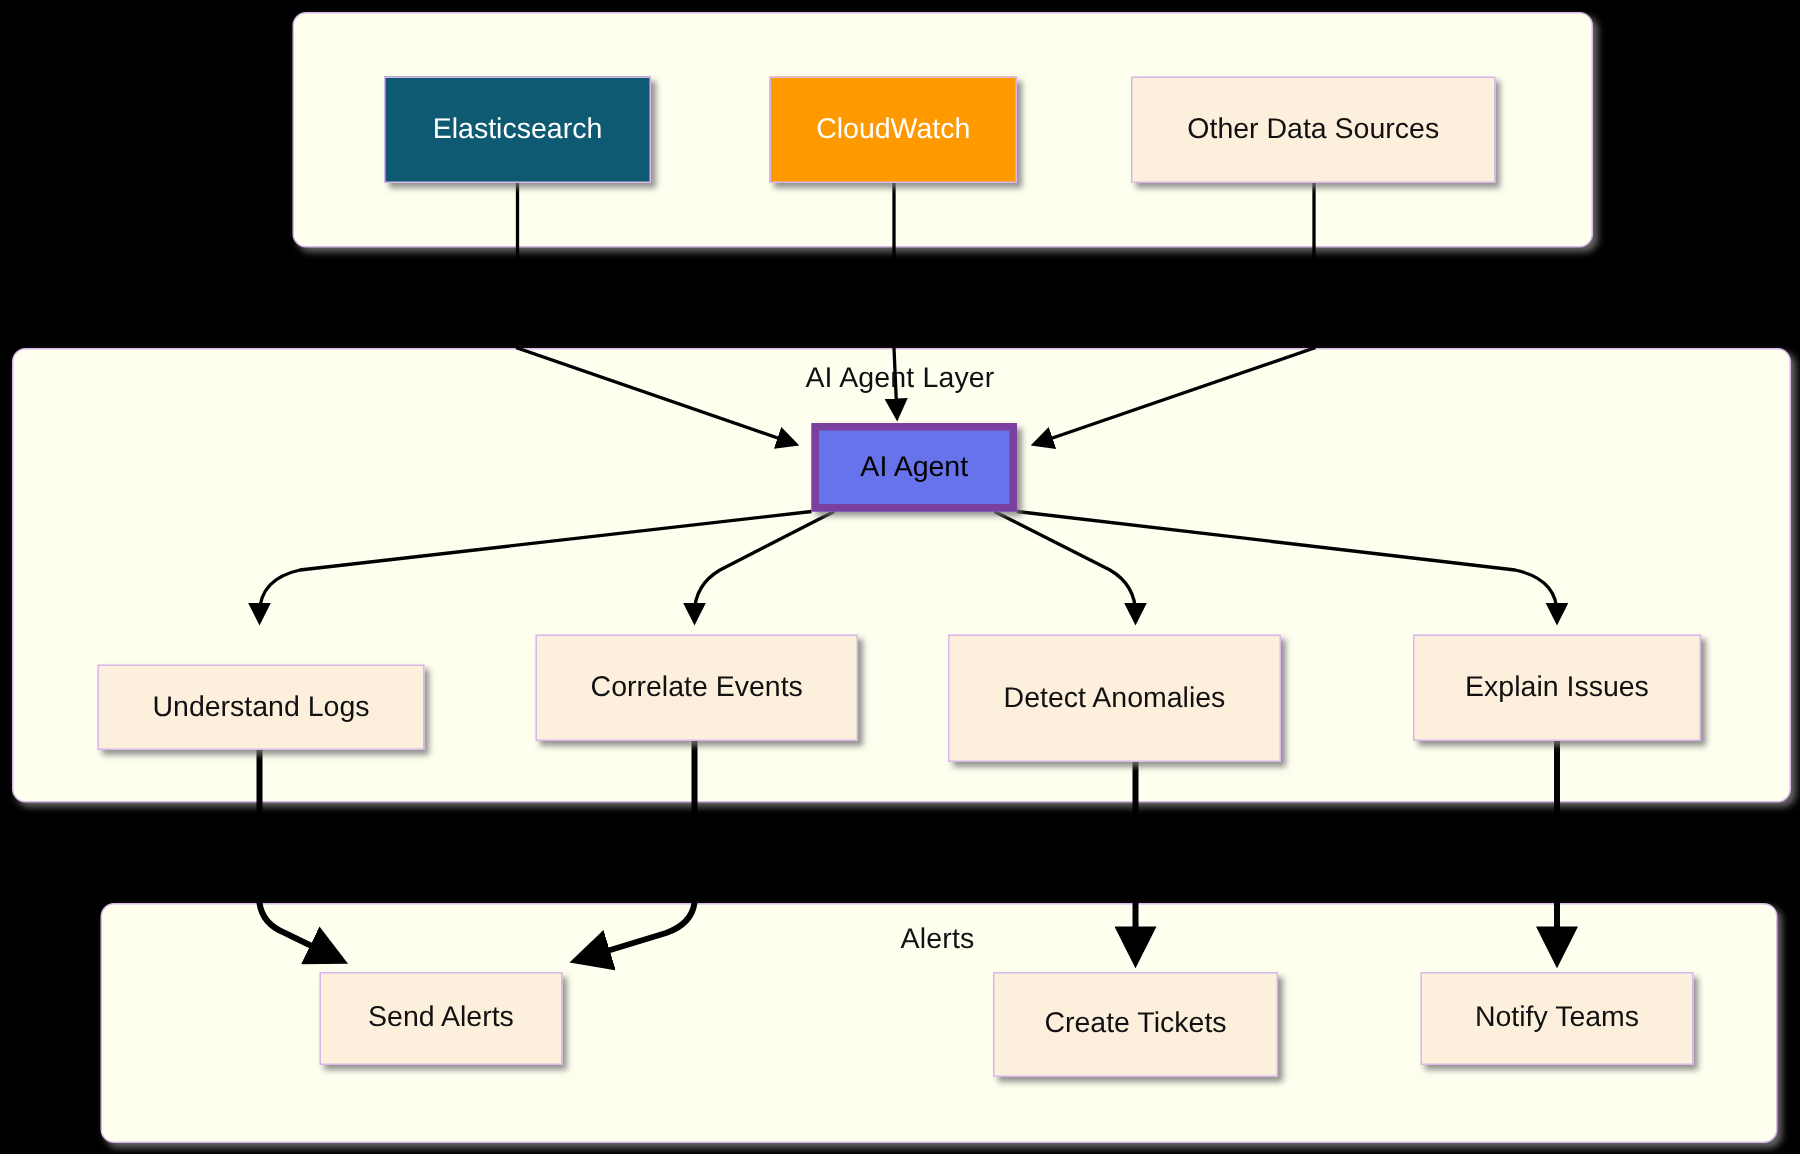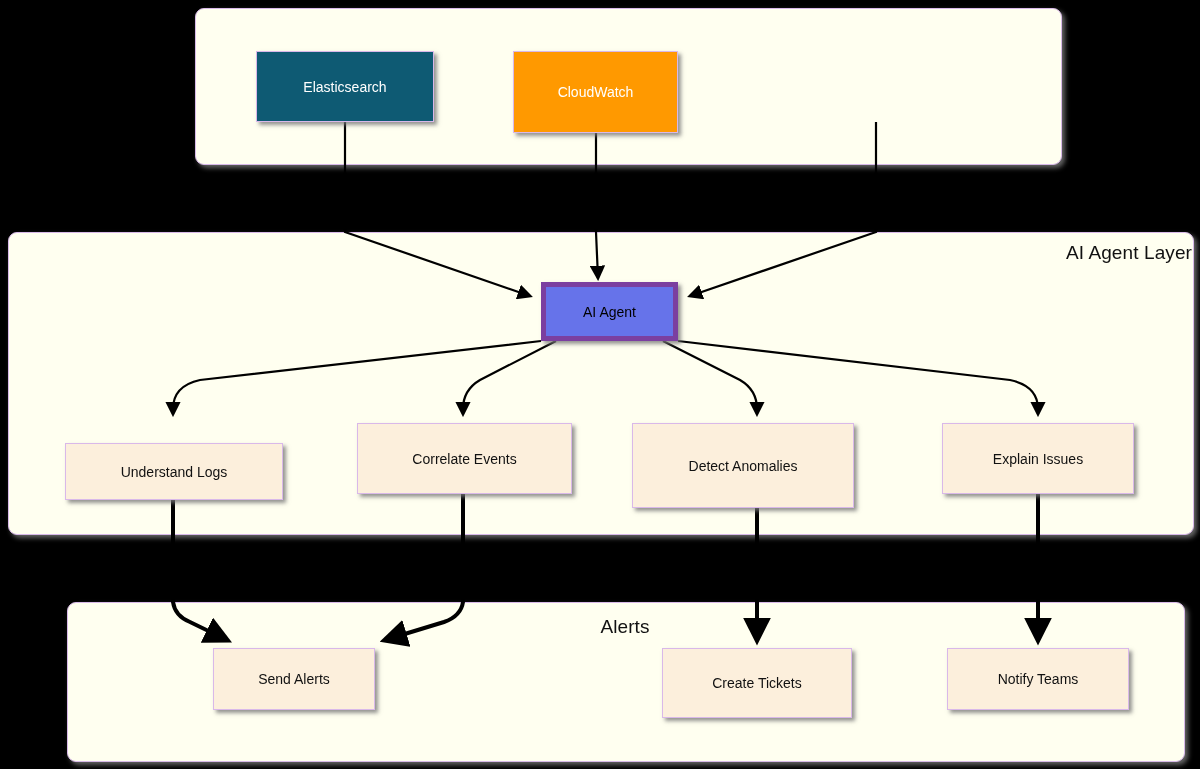--- a/index.html
+++ b/index.html
@@ -46,21 +46,21 @@
   }
   
   .node {
     position: absolute;
     box-sizing: border-box;
     display: flex;
     align-items: center;
     justify-content: center;
     border: 1.6px solid #D9B8E9;
     box-shadow: 3px 3px 4px rgba(120,120,120,0.8);
-    font-size: 14px;
+    font-size: 19px;
     color: #111111;
     text-align: center;
     z-index: 6;
     background: #FCEFDC;
   }
   .node.teal {
     background: #0E5A73;
     color: #FFFFFF;
   }
   .node.orange {
@@ -78,27 +78,30 @@
 <body>
 
 <div id="canvas">
 
   <div class="cluster" style="left:195px; top:8px; width:865px; height:155px;"></div>
 
   <div class="node teal" style="left:256px; top:51px; width:178px; height:71px;">
     <span>Elasticsearch</span>
   </div>
 
-  <div class="node orange" style="left:513px; top:51px; width:165px; height:82px;">
+  <div class="node orange" style="left:513px; top:51px; width:165px; height:71px;">
     <span>CloudWatch</span>
   </div>
 
+  <div class="node" style="left:754px; top:51px; width:243px; height:71px;">
+    <span>Other Data Sources</span>
+  </div>
 
   <div class="cluster" style="left:8px; top:232px; width:1184px; height:301px;"></div>
-  <div class="cluster-title" style="left:8px; top:242px; width:1184px;text-align:right;">AI Agent Layer</div>
+  <div class="cluster-title" style="left:8px; top:242px; width:1184px;">AI Agent Layer</div>
 
   <div class="node agent" style="left:541px; top:282px; width:137px; height:59px;">
     <span>AI Agent</span>
   </div>
 
   <div class="node" style="left:65px; top:423px; width:218px; height:57px;margin-top:20px;">
     <span>Understand Logs</span>
   </div>
 
   <div class="node" style="left:357px; top:423px; width:215px; height:71px;">

